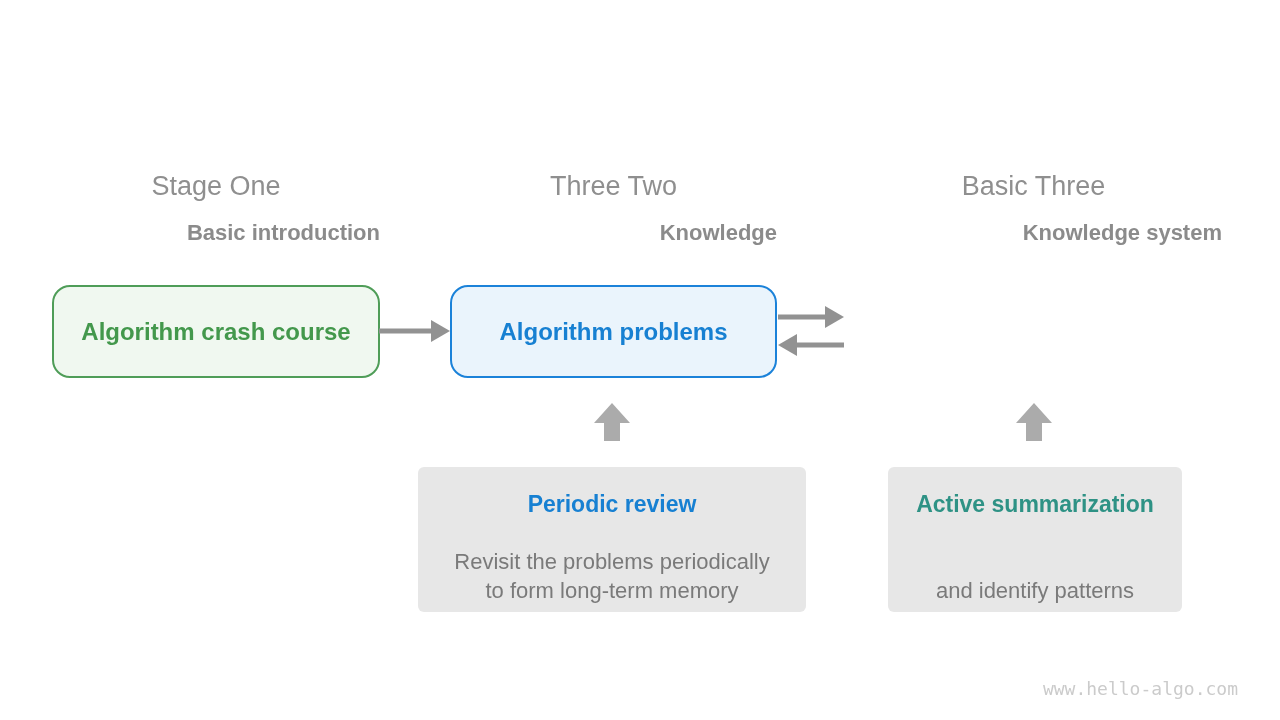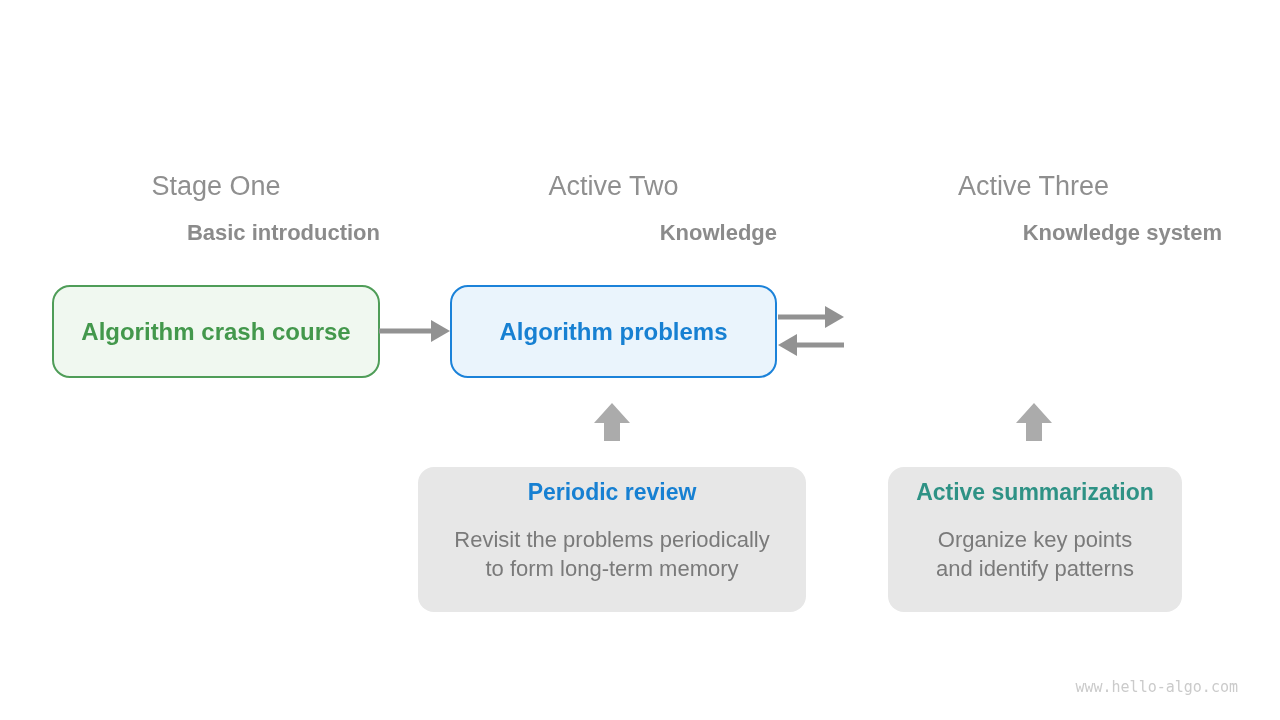--- a/index.html
+++ b/index.html
@@ -71,36 +71,36 @@
     background: var(--teal_bg);
     color: var(--teal_text);
   }
 
   
   .note {
     position: absolute;
     top: 467px;
     height: 145px;
     box-sizing: border-box;
-    border-radius: 16px;
+    border-radius: 6px;
     background: var(--note_bg);
     text-align: center;
-    padding-top: 10px;
+    padding-top: 22px;
   }
   .note1 { left: 418px; width: 388px; }
   .note2 { left: 888px; width: 294px; }
   .note-title {
     font-size: 23px;
     font-weight: 700;
     line-height: 30px;
   }
   .note-title.blue { color: var(--blue_text); }
   .note-title.teal { color: var(--teal_text); }
   .note-body {
-    margin-top: 18px;
+    margin-top: 28px;
     font-size: 22px;
     line-height: 29px;
     color: var(--body_text);
   }
 
   
   .arrow-svg {
     position: absolute;
     color: var(--arrow);
   }
@@ -108,36 +108,36 @@
     position: absolute;
     color: var(--block_arrow);
   }
 
   
   .watermark {
     position: absolute;
     top: 678px;
     right: 42px;
     font-family: "DejaVu Sans Mono", "Liberation Mono", monospace;
-    font-size: 15px;
+    font-size: 18px;
     color: var(--watermark_text);
   }
 </style>
 </head>
 <body>
 
 <div class="canvas">
 
   <div class="stage-title col1">Stage One</div>
   <div class="stage-subtitle col1">Basic introduction</div>
 
-  <div class="stage-title col2">Active Two</div>
+  <div class="stage-title col2">Three Two</div>
   <div class="stage-subtitle col2">Knowledge</div>
 
-  <div class="stage-title col3">Active Three</div>
+  <div class="stage-title col3">Basic Three</div>
   <div class="stage-subtitle col3">Knowledge system</div>
 
   <div class="stage-box green col1">
     <span>Algorithm crash course</span>
   </div>
 
   <div class="stage-box blue col2">
     <span>Algorithm problems</span>
   </div>
 
@@ -169,20 +169,20 @@
     <div class="note-title blue">Periodic review</div>
     <div class="note-body">
       <span>Revisit the problems periodically</span><br>
       <span>to form long-term memory</span>
     </div>
   </div>
 
   <div class="note note2">
     <div class="note-title teal">Active summarization</div>
     <div class="note-body">
-      <span>Organize key points</span><br>
+      <br>
       <span>and identify patterns</span>
     </div>
   </div>
 
   <div class="watermark">www.hello-algo.com</div>
 
 </div>
 
 </body></html>

